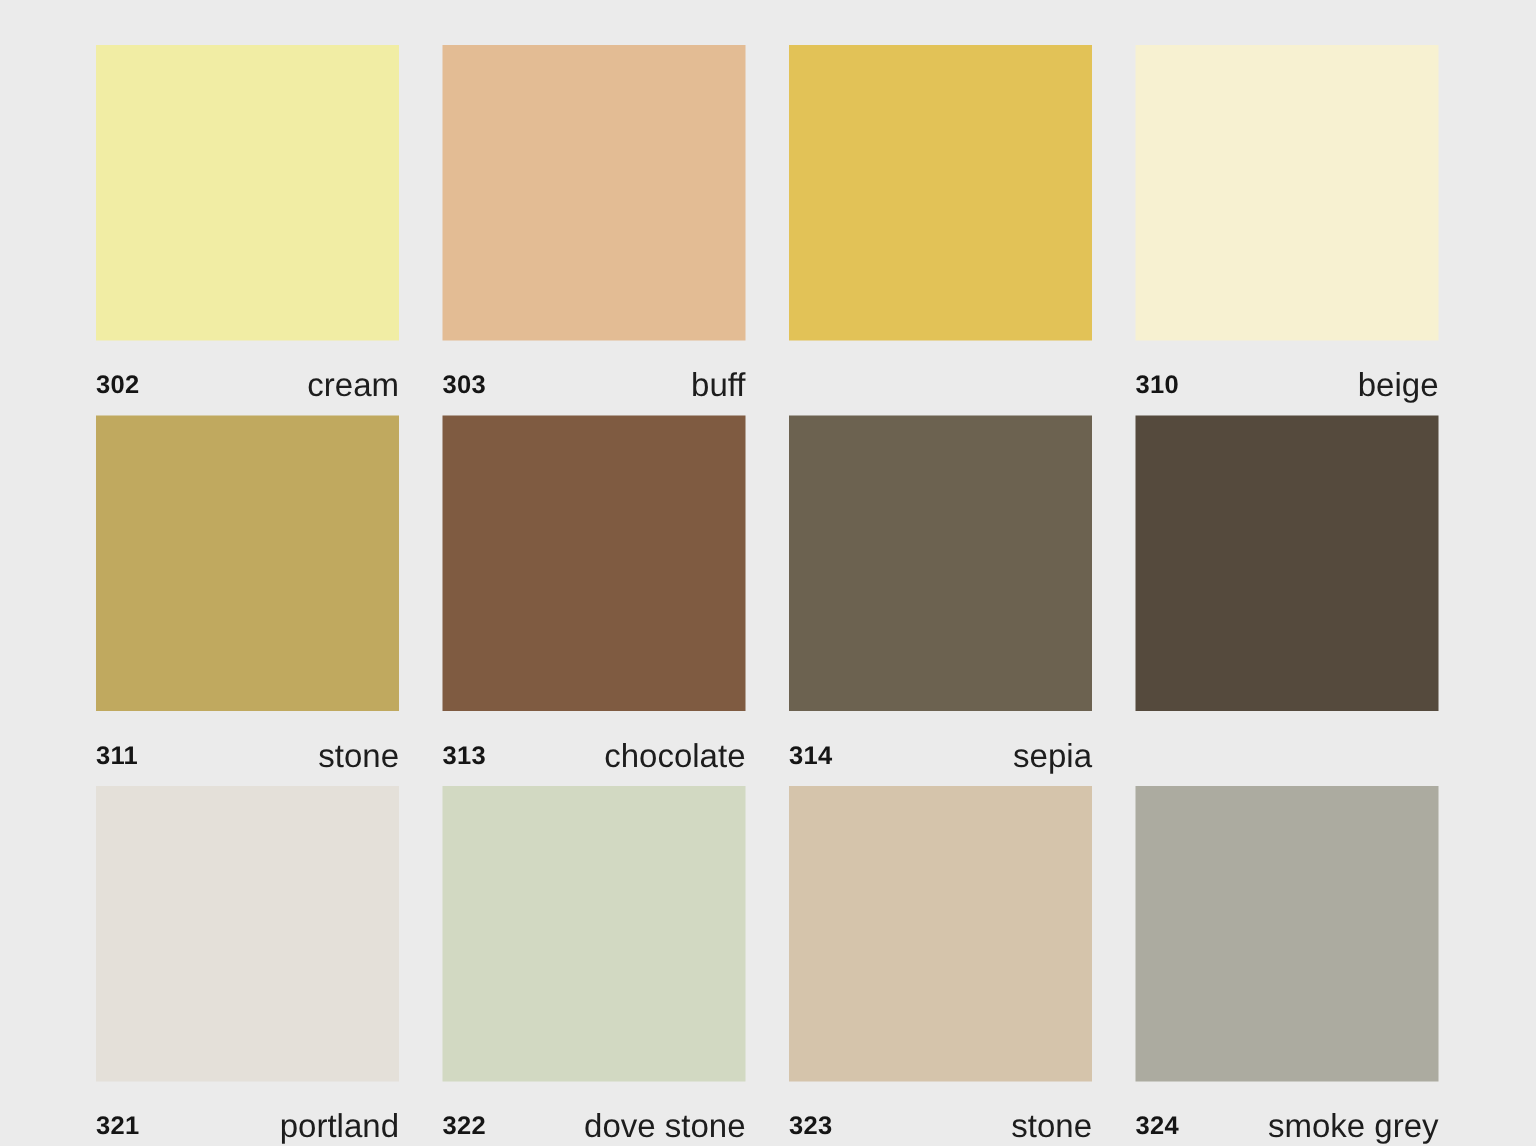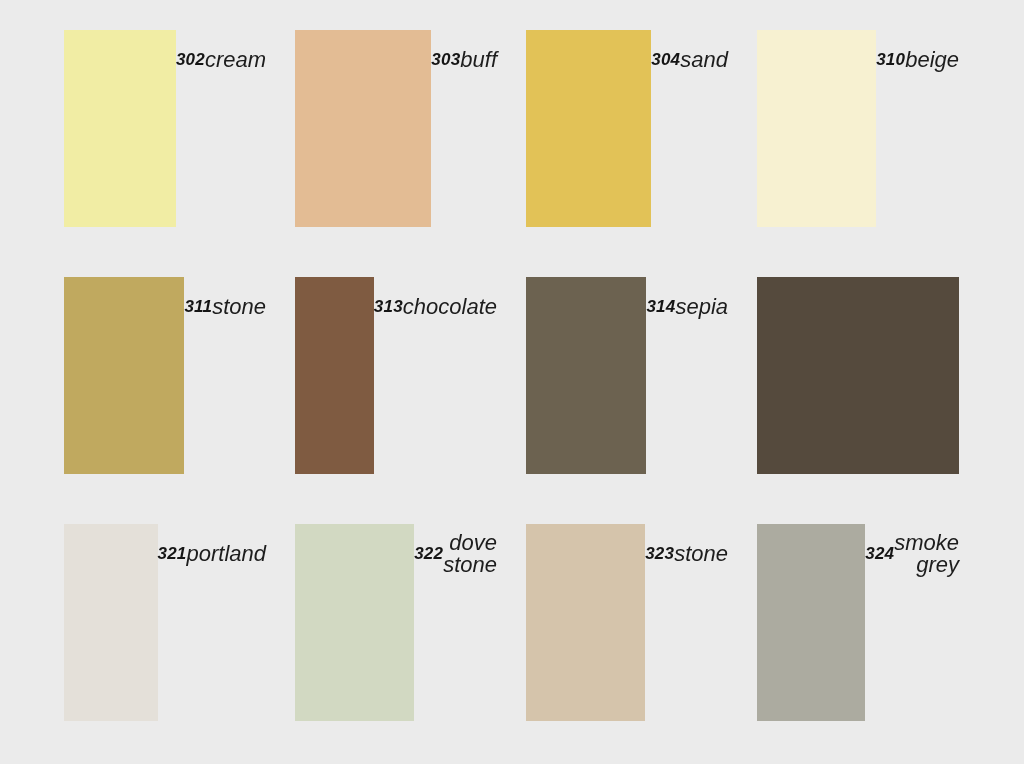--- a/index.html
+++ b/index.html
@@ -23,21 +23,21 @@
     display: grid;
     grid-template-columns: repeat(4, 202px);
     grid-column-gap: 29px;
     grid-template-rows: repeat(3, 247px);
     grid-row-gap: 0px;
     align-content: start;
   }
 
   .swatch-cell {
     display: flex;
-    font-style: italic;
+    flex-direction: column;
   }
 
   .swatch-chip {
     width: 202px;
     height: 197px;
     display: block;
   }
 
   .swatch-caption {
     height: 50px;
@@ -80,24 +80,20 @@
   <div class="swatch-cell">
     <div class="swatch-chip" style="background-color: rgb(227, 188, 148);"></div>
     <div class="swatch-caption">
       <span class="swatch-code">303</span>
       <span class="swatch-name">buff</span>
     </div>
   </div>
 
   <div class="swatch-cell">
     <div class="swatch-chip" style="background-color: rgb(226, 194, 87);"></div>
-    <div class="swatch-caption">
-      <span class="swatch-code">304</span>
-      <span class="swatch-name">sand</span>
-    </div>
   </div>
 
   <div class="swatch-cell">
     <div class="swatch-chip" style="background-color: rgb(247, 241, 209);"></div>
     <div class="swatch-caption">
       <span class="swatch-code">310</span>
       <span class="swatch-name">beige</span>
     </div>
   </div>
 

